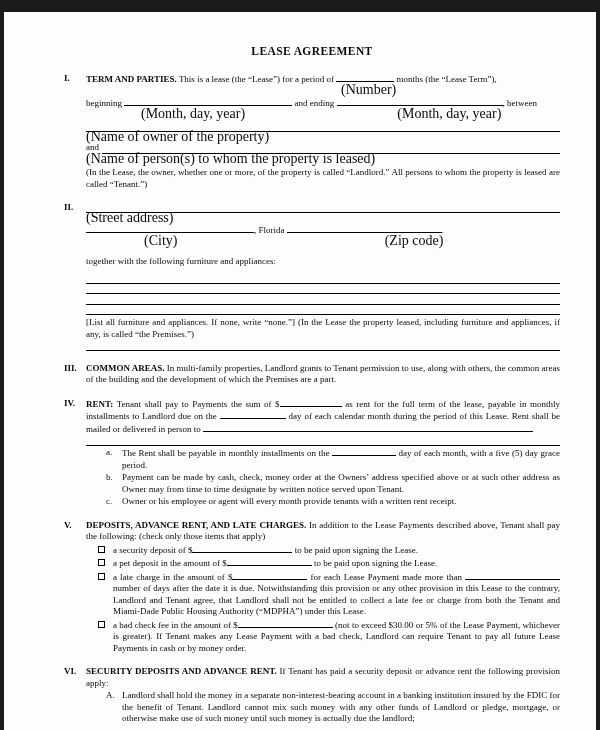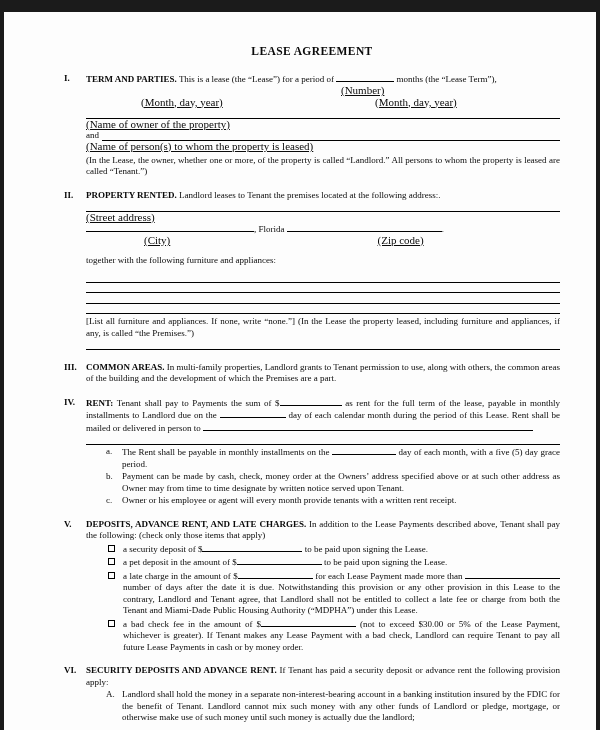--- a/index.html
+++ b/index.html
@@ -18,33 +18,33 @@
   }
   .title { text-align: center; font-weight: bold; font-size: 11.5px; letter-spacing: 0.4px; margin: 0 0 15px 0; }
   .sec { display: flex; margin-bottom: 12px; }
   .num { flex: 0 0 22px; font-weight: bold; }
   .body { flex: 1; min-width: 0; }
   .bold { font-weight: bold; }
   .just { text-align: justify; font-family: Liberation Serif, serif; }
   p, .line, .para { margin: 0; }
   .para { margin-top: 3px; }
   .lblrow { line-height: 10.5px; white-space: nowrap; }
-  .lbl { font-size: 11px; text-decoration: underline; }
+  .lbl { font-size: 14px; }
   .center { text-align: left; line-height: 10.5px; }
   .blank { display: inline-block; height: 9px; border-bottom: 1px solid #000; }
   .rule { height: 11px; border-bottom: 1px solid #000; }
   .flexline { display: flex; align-items: flex-end; }
   .fill { flex: 1; border-bottom: 1px solid #000; height: 10px; margin-left: 3px; }
   .furn { margin-top: 8px; }
   .ruleset { margin-top: 6px; }
   .rulef { height: 10.5px; border-bottom: 1px solid #000; }
   .bracket { margin-top: 2px; }
   .sub { display: flex; margin-left: 20px; margin-top: 1px; }
   .sub .ltr { flex: 0 0 16px; }
-  .chk { display: flex; margin-left: 22px; margin-top: 1px; }
+  .chk { display: flex; margin-left: 12px; margin-top: 1px; }
   .chk .box { flex: 0 0 15px; padding-top: 2px; }
   .cbx { display: block; width: 7px; height: 7px; border: 1px solid #000; background: #fdfdfd; }
 </style>
 </head>
 <body>
 
 <div class="frame">
   <div class="page">
 
     <h1 class="title">LEASE AGREEMENT</h1>
@@ -54,42 +54,44 @@
       <div class="body">
         <div class="line just">
           <span class="bold">TERM AND PARTIES.</span>
           <span>This is a lease (the “Lease”) for a period of</span>
           <span class="blank" style="width:58px"></span>
           <span>months (the “Lease Term”),</span>
         </div>
         <div class="lblrow">
           <span class="lbl" style="margin-left:255px">(Number)</span>
         </div>
+        <div class="line">
+          <span>beginning</span>
+          <span class="blank" style="width:168px"></span>
+          <span>and ending</span>
+          <span class="blank" style="width:166px"></span><span>, between</span>
+        </div>
         <div class="lblrow">
           <span class="lbl" style="margin-left:55px">(Month, day, year)</span>
           <span class="lbl" style="margin-left:150px">(Month, day, year)</span>
         </div>
         <div class="rule"></div>
         <div class="center lbl">(Name of owner of the property)</div>
         <div class="flexline">
           <span>and</span>
           <span class="fill"></span>
         </div>
         <div class="center lbl">(Name of person(s) to whom the property is leased)</div>
         <p class="para just">(In the Lease, the owner, whether one or more, of the property is called “Landlord.”  All persons to whom the property is leased are called “Tenant.”)</p>
       </div>
     </div>
 
     <div class="sec">
       <span class="num">II.</span>
       <div class="body">
-        <div class="line">
-          <span class="bold">PROPERTY RENTED.</span>
-          <span>Landlord leases to Tenant the premises located at the following address:.</span>
-        </div>
         <div class="rule"></div>
         <div class="center lbl">(Street address)</div>
         <div class="line">
           <span class="blank" style="width:168px"></span><span>, Florida</span>
           <span class="blank" style="width:155px"></span><span>.</span>
         </div>
         <div class="lblrow">
           <span class="lbl" style="margin-left:58px">(City)</span>
           <span class="lbl" style="margin-left:205px">(Zip code)</span>
         </div>

